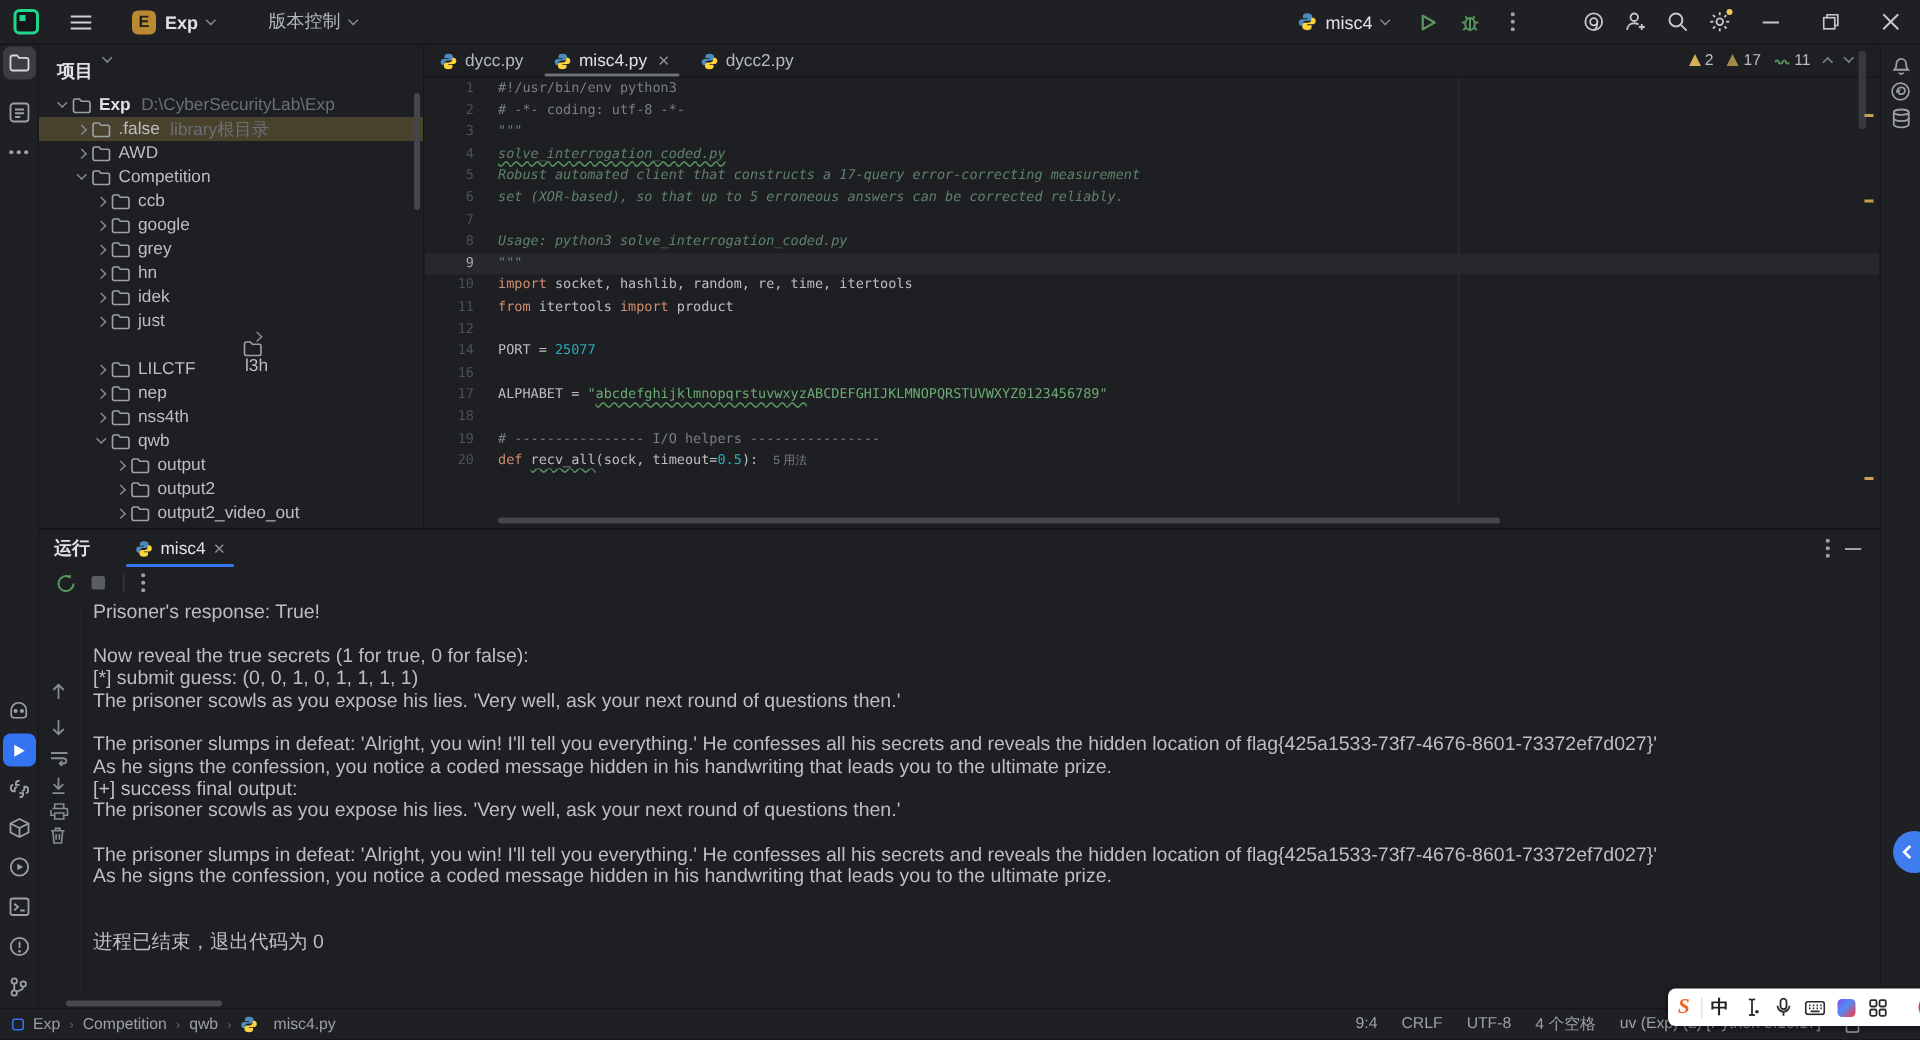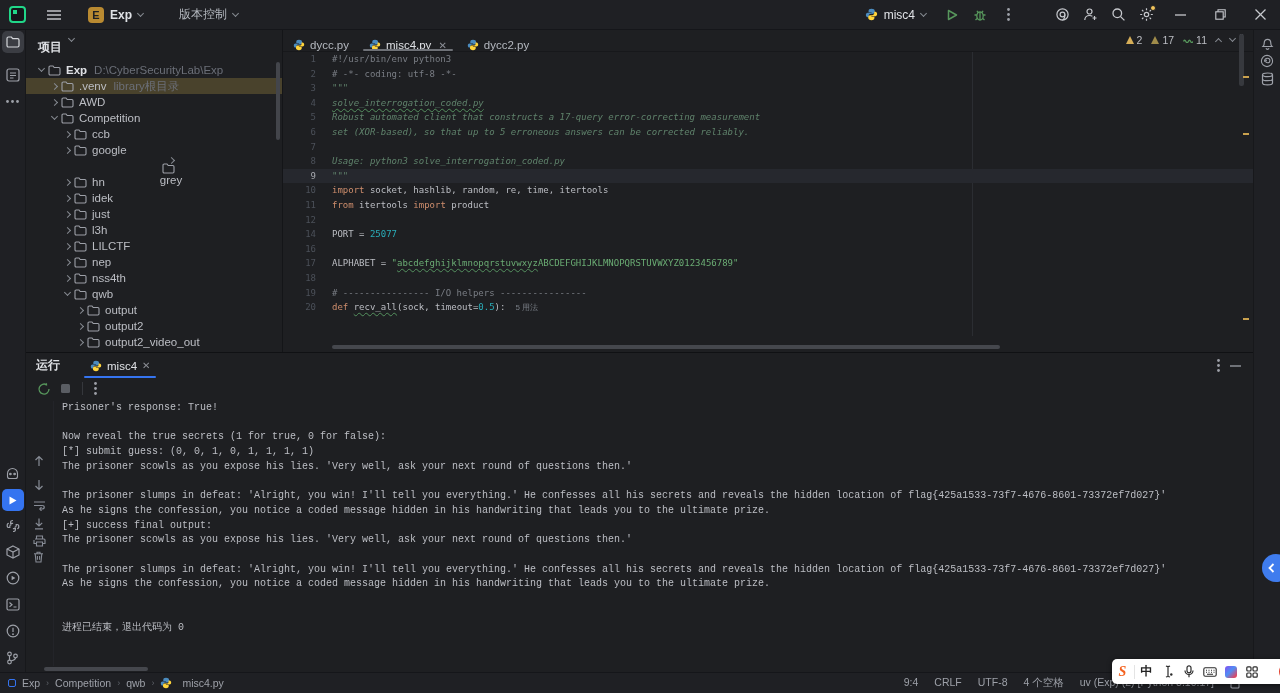--- a/index.html
+++ b/index.html
@@ -44,21 +44,21 @@
   .trow .chevbox{width:14px;display:flex;justify-content:center;flex:none}
   .trow .ficon{flex:none;margin-right:5px}
   .trow .tl{color:#bcbec4}
   .trow .tl.bold{color:#dfe1e5;font-weight:700}
   .trow .tsuf{color:#6b6f78;margin-left:7px}
   .pp-scroll{position:absolute;right:2px;top:32px;width:4px;height:78px;border-radius:2px;background:#43454b}
 
   
   #editor{position:absolute;left:283px;top:30px;width:970px;height:322px;background:#1e1f22}
   #tabbar{position:relative;height:22px;border-bottom:1px solid #17181b;display:flex;align-items:stretch}
-  .etab{display:flex;align-items:flex-end;gap:5px;padding:0 10px;font-size:11.5px;color:#b4b8bf;position:relative;cursor:default}
+  .etab{display:flex;align-items:center;gap:5px;padding:0 10px;font-size:11.5px;color:#b4b8bf;position:relative;cursor:default}
   .etab.active{color:#dfe1e5}
   .etab.active::after{content:"";position:absolute;left:4px;right:4px;bottom:0;height:2px;background:#6e7177;border-radius:1px}
   .etab .x{color:#8c8f96;font-size:10px;margin-left:2px}
   .tab-kebab{margin-left:auto;align-self:center;margin-right:10px;color:#9da0a8}
   #codewrap{position:absolute;left:0;top:22px;width:970px;height:292px;overflow:hidden}
   .crow{position:relative;display:flex;height:14.6px;line-height:14.6px;font-family:"DejaVu Sans Mono",monospace;font-size:9px;white-space:pre}
   .crow.cur{background:#26282e}
   .crow .ln{flex:none;width:33px;text-align:right;color:#4b5059;padding-right:0}
   .crow.cur .ln{color:#a6a8ae}
   .crow .ct{flex:none;padding-left:16px}
@@ -84,21 +84,21 @@
   .rp-header{position:relative;height:25px;display:flex;align-items:center}
   .rp-title{color:#dfe1e5;font-weight:600;font-size:12px;margin-left:10px}
   .rtab{display:flex;align-items:center;gap:5px;margin-left:22px;padding:0 8px;height:100%;position:relative;color:#dfe1e5;font-size:11.5px}
   .rtab::after{content:"";position:absolute;left:2px;right:2px;bottom:0;height:2px;background:#3574f0;border-radius:1px}
   .rtab .x{color:#8c8f96;font-size:10px}
   .rp-hbtns{margin-left:auto;display:flex;align-items:center;gap:10px;margin-right:12px;color:#9da0a8}
   .rp-toolbar{height:22px;display:flex;align-items:center;gap:9px;padding-left:11px;border-bottom:1px solid #1a1b1f00}
   .tsep{width:1px;height:13px;background:#35373c;margin:0 2px}
   #cgutter{position:absolute;left:0;top:48px;width:28px;height:265px;border-right:1px solid #232429}
   .gut-ic{position:absolute;left:7px;color:#878c96}
-  #console{position:absolute;left:36px;top:48px;width:1180px;height:266px;font-family:Liberation Mono, monospace;font-size:10px;color:#bcbec4;cursor:text}
+  #console{position:absolute;left:36px;top:48px;width:1180px;height:266px;font-family:Liberation Sans, sans-serif;font-size:13px;color:#bcbec4;cursor:text}
   .conrow{height:14.7px;line-height:14.7px;white-space:pre}
   #chscroll{position:absolute;left:18px;top:314px;width:104px;height:4px;border-radius:2px;background:#45474d}
 
   
   #statusbar{position:absolute;left:0;top:672px;width:1280px;height:21px;background:#1f2024;border-top:1px solid #15161a;display:flex;align-items:center;font-size:10.5px;color:#9da0a8}
   .crumbs{display:flex;align-items:center;gap:6px;padding-left:8px}
   .crumb-sep{color:#5d6068;font-size:9px}
   .sq-ic{width:8px;height:8px;border:1.4px solid #3574f0;border-radius:2px}
   .sb-right{margin-left:auto;display:flex;align-items:center;gap:16px;padding-right:40px}
 
@@ -332,21 +332,21 @@
         </div>
         <div class="trow sel" style="padding-left: 21px;">
           <span class="chevbox">
             <span class="chev right"></span>
           </span>
           <span class="ficon">
             <svg width="13" height="11" viewBox="0 0 13 11">
               <path d="M1 2.3C1 1.6 1.5 1 2.2 1h2.8l1.2 1.5h4.6c.7 0 1.2.6 1.2 1.3v5c0 .7-.5 1.2-1.2 1.2H2.2C1.5 10 1 9.4 1 8.7V2.3z" fill="none" stroke="#9da0a8" stroke-width="1.1"></path>
             </svg>
           </span>
-          <span class="tl">.venv</span>
+          <span class="tl">.false</span>
           <span class="tsuf">library根目录</span>
         </div>
         <div class="trow" style="padding-left: 21px;">
           <span class="chevbox">
             <span class="chev right"></span>
           </span>
           <span class="ficon">
             <svg width="13" height="11" viewBox="0 0 13 11">
               <path d="M1 2.3C1 1.6 1.5 1 2.2 1h2.8l1.2 1.5h4.6c.7 0 1.2.6 1.2 1.3v5c0 .7-.5 1.2-1.2 1.2H2.2C1.5 10 1 9.4 1 8.7V2.3z" fill="none" stroke="#9da0a8" stroke-width="1.1"></path>
             </svg>
@@ -379,65 +379,65 @@
           <span class="chevbox">
             <span class="chev right"></span>
           </span>
           <span class="ficon">
             <svg width="13" height="11" viewBox="0 0 13 11">
               <path d="M1 2.3C1 1.6 1.5 1 2.2 1h2.8l1.2 1.5h4.6c.7 0 1.2.6 1.2 1.3v5c0 .7-.5 1.2-1.2 1.2H2.2C1.5 10 1 9.4 1 8.7V2.3z" fill="none" stroke="#9da0a8" stroke-width="1.1"></path>
             </svg>
           </span>
           <span class="tl">google</span>
         </div>
+        <div class="trow" style="padding-left: 34px;">
+          <span class="chevbox">
+            <span class="chev right"></span>
+          </span>
+          <span class="ficon">
+            <svg width="13" height="11" viewBox="0 0 13 11">
+              <path d="M1 2.3C1 1.6 1.5 1 2.2 1h2.8l1.2 1.5h4.6c.7 0 1.2.6 1.2 1.3v5c0 .7-.5 1.2-1.2 1.2H2.2C1.5 10 1 9.4 1 8.7V2.3z" fill="none" stroke="#9da0a8" stroke-width="1.1"></path>
+            </svg>
+          </span>
+          <span class="tl">grey</span>
+        </div>
+        <div class="trow" style="padding-left: 34px;">
+          <span class="chevbox">
+            <span class="chev right"></span>
+          </span>
+          <span class="ficon">
+            <svg width="13" height="11" viewBox="0 0 13 11">
+              <path d="M1 2.3C1 1.6 1.5 1 2.2 1h2.8l1.2 1.5h4.6c.7 0 1.2.6 1.2 1.3v5c0 .7-.5 1.2-1.2 1.2H2.2C1.5 10 1 9.4 1 8.7V2.3z" fill="none" stroke="#9da0a8" stroke-width="1.1"></path>
+            </svg>
+          </span>
+          <span class="tl">hn</span>
+        </div>
+        <div class="trow" style="padding-left: 34px;">
+          <span class="chevbox">
+            <span class="chev right"></span>
+          </span>
+          <span class="ficon">
+            <svg width="13" height="11" viewBox="0 0 13 11">
+              <path d="M1 2.3C1 1.6 1.5 1 2.2 1h2.8l1.2 1.5h4.6c.7 0 1.2.6 1.2 1.3v5c0 .7-.5 1.2-1.2 1.2H2.2C1.5 10 1 9.4 1 8.7V2.3z" fill="none" stroke="#9da0a8" stroke-width="1.1"></path>
+            </svg>
+          </span>
+          <span class="tl">idek</span>
+        </div>
+        <div class="trow" style="padding-left: 34px;">
+          <span class="chevbox">
+            <span class="chev right"></span>
+          </span>
+          <span class="ficon">
+            <svg width="13" height="11" viewBox="0 0 13 11">
+              <path d="M1 2.3C1 1.6 1.5 1 2.2 1h2.8l1.2 1.5h4.6c.7 0 1.2.6 1.2 1.3v5c0 .7-.5 1.2-1.2 1.2H2.2C1.5 10 1 9.4 1 8.7V2.3z" fill="none" stroke="#9da0a8" stroke-width="1.1"></path>
+            </svg>
+          </span>
+          <span class="tl">just</span>
+        </div>
         <div class="trow" style="padding-left: 34px; flex-direction: column;">
-          <span class="chevbox">
-            <span class="chev right"></span>
-          </span>
-          <span class="ficon">
-            <svg width="13" height="11" viewBox="0 0 13 11">
-              <path d="M1 2.3C1 1.6 1.5 1 2.2 1h2.8l1.2 1.5h4.6c.7 0 1.2.6 1.2 1.3v5c0 .7-.5 1.2-1.2 1.2H2.2C1.5 10 1 9.4 1 8.7V2.3z" fill="none" stroke="#9da0a8" stroke-width="1.1"></path>
-            </svg>
-          </span>
-          <span class="tl">grey</span>
-        </div>
-        <div class="trow" style="padding-left: 34px;">
-          <span class="chevbox">
-            <span class="chev right"></span>
-          </span>
-          <span class="ficon">
-            <svg width="13" height="11" viewBox="0 0 13 11">
-              <path d="M1 2.3C1 1.6 1.5 1 2.2 1h2.8l1.2 1.5h4.6c.7 0 1.2.6 1.2 1.3v5c0 .7-.5 1.2-1.2 1.2H2.2C1.5 10 1 9.4 1 8.7V2.3z" fill="none" stroke="#9da0a8" stroke-width="1.1"></path>
-            </svg>
-          </span>
-          <span class="tl">hn</span>
-        </div>
-        <div class="trow" style="padding-left: 34px;">
-          <span class="chevbox">
-            <span class="chev right"></span>
-          </span>
-          <span class="ficon">
-            <svg width="13" height="11" viewBox="0 0 13 11">
-              <path d="M1 2.3C1 1.6 1.5 1 2.2 1h2.8l1.2 1.5h4.6c.7 0 1.2.6 1.2 1.3v5c0 .7-.5 1.2-1.2 1.2H2.2C1.5 10 1 9.4 1 8.7V2.3z" fill="none" stroke="#9da0a8" stroke-width="1.1"></path>
-            </svg>
-          </span>
-          <span class="tl">idek</span>
-        </div>
-        <div class="trow" style="padding-left: 34px;">
-          <span class="chevbox">
-            <span class="chev right"></span>
-          </span>
-          <span class="ficon">
-            <svg width="13" height="11" viewBox="0 0 13 11">
-              <path d="M1 2.3C1 1.6 1.5 1 2.2 1h2.8l1.2 1.5h4.6c.7 0 1.2.6 1.2 1.3v5c0 .7-.5 1.2-1.2 1.2H2.2C1.5 10 1 9.4 1 8.7V2.3z" fill="none" stroke="#9da0a8" stroke-width="1.1"></path>
-            </svg>
-          </span>
-          <span class="tl">just</span>
-        </div>
-        <div class="trow" style="padding-left: 34px;">
           <span class="chevbox">
             <span class="chev right"></span>
           </span>
           <span class="ficon">
             <svg width="13" height="11" viewBox="0 0 13 11">
               <path d="M1 2.3C1 1.6 1.5 1 2.2 1h2.8l1.2 1.5h4.6c.7 0 1.2.6 1.2 1.3v5c0 .7-.5 1.2-1.2 1.2H2.2C1.5 10 1 9.4 1 8.7V2.3z" fill="none" stroke="#9da0a8" stroke-width="1.1"></path>
             </svg>
           </span>
           <span class="tl">l3h</span>
         </div>

